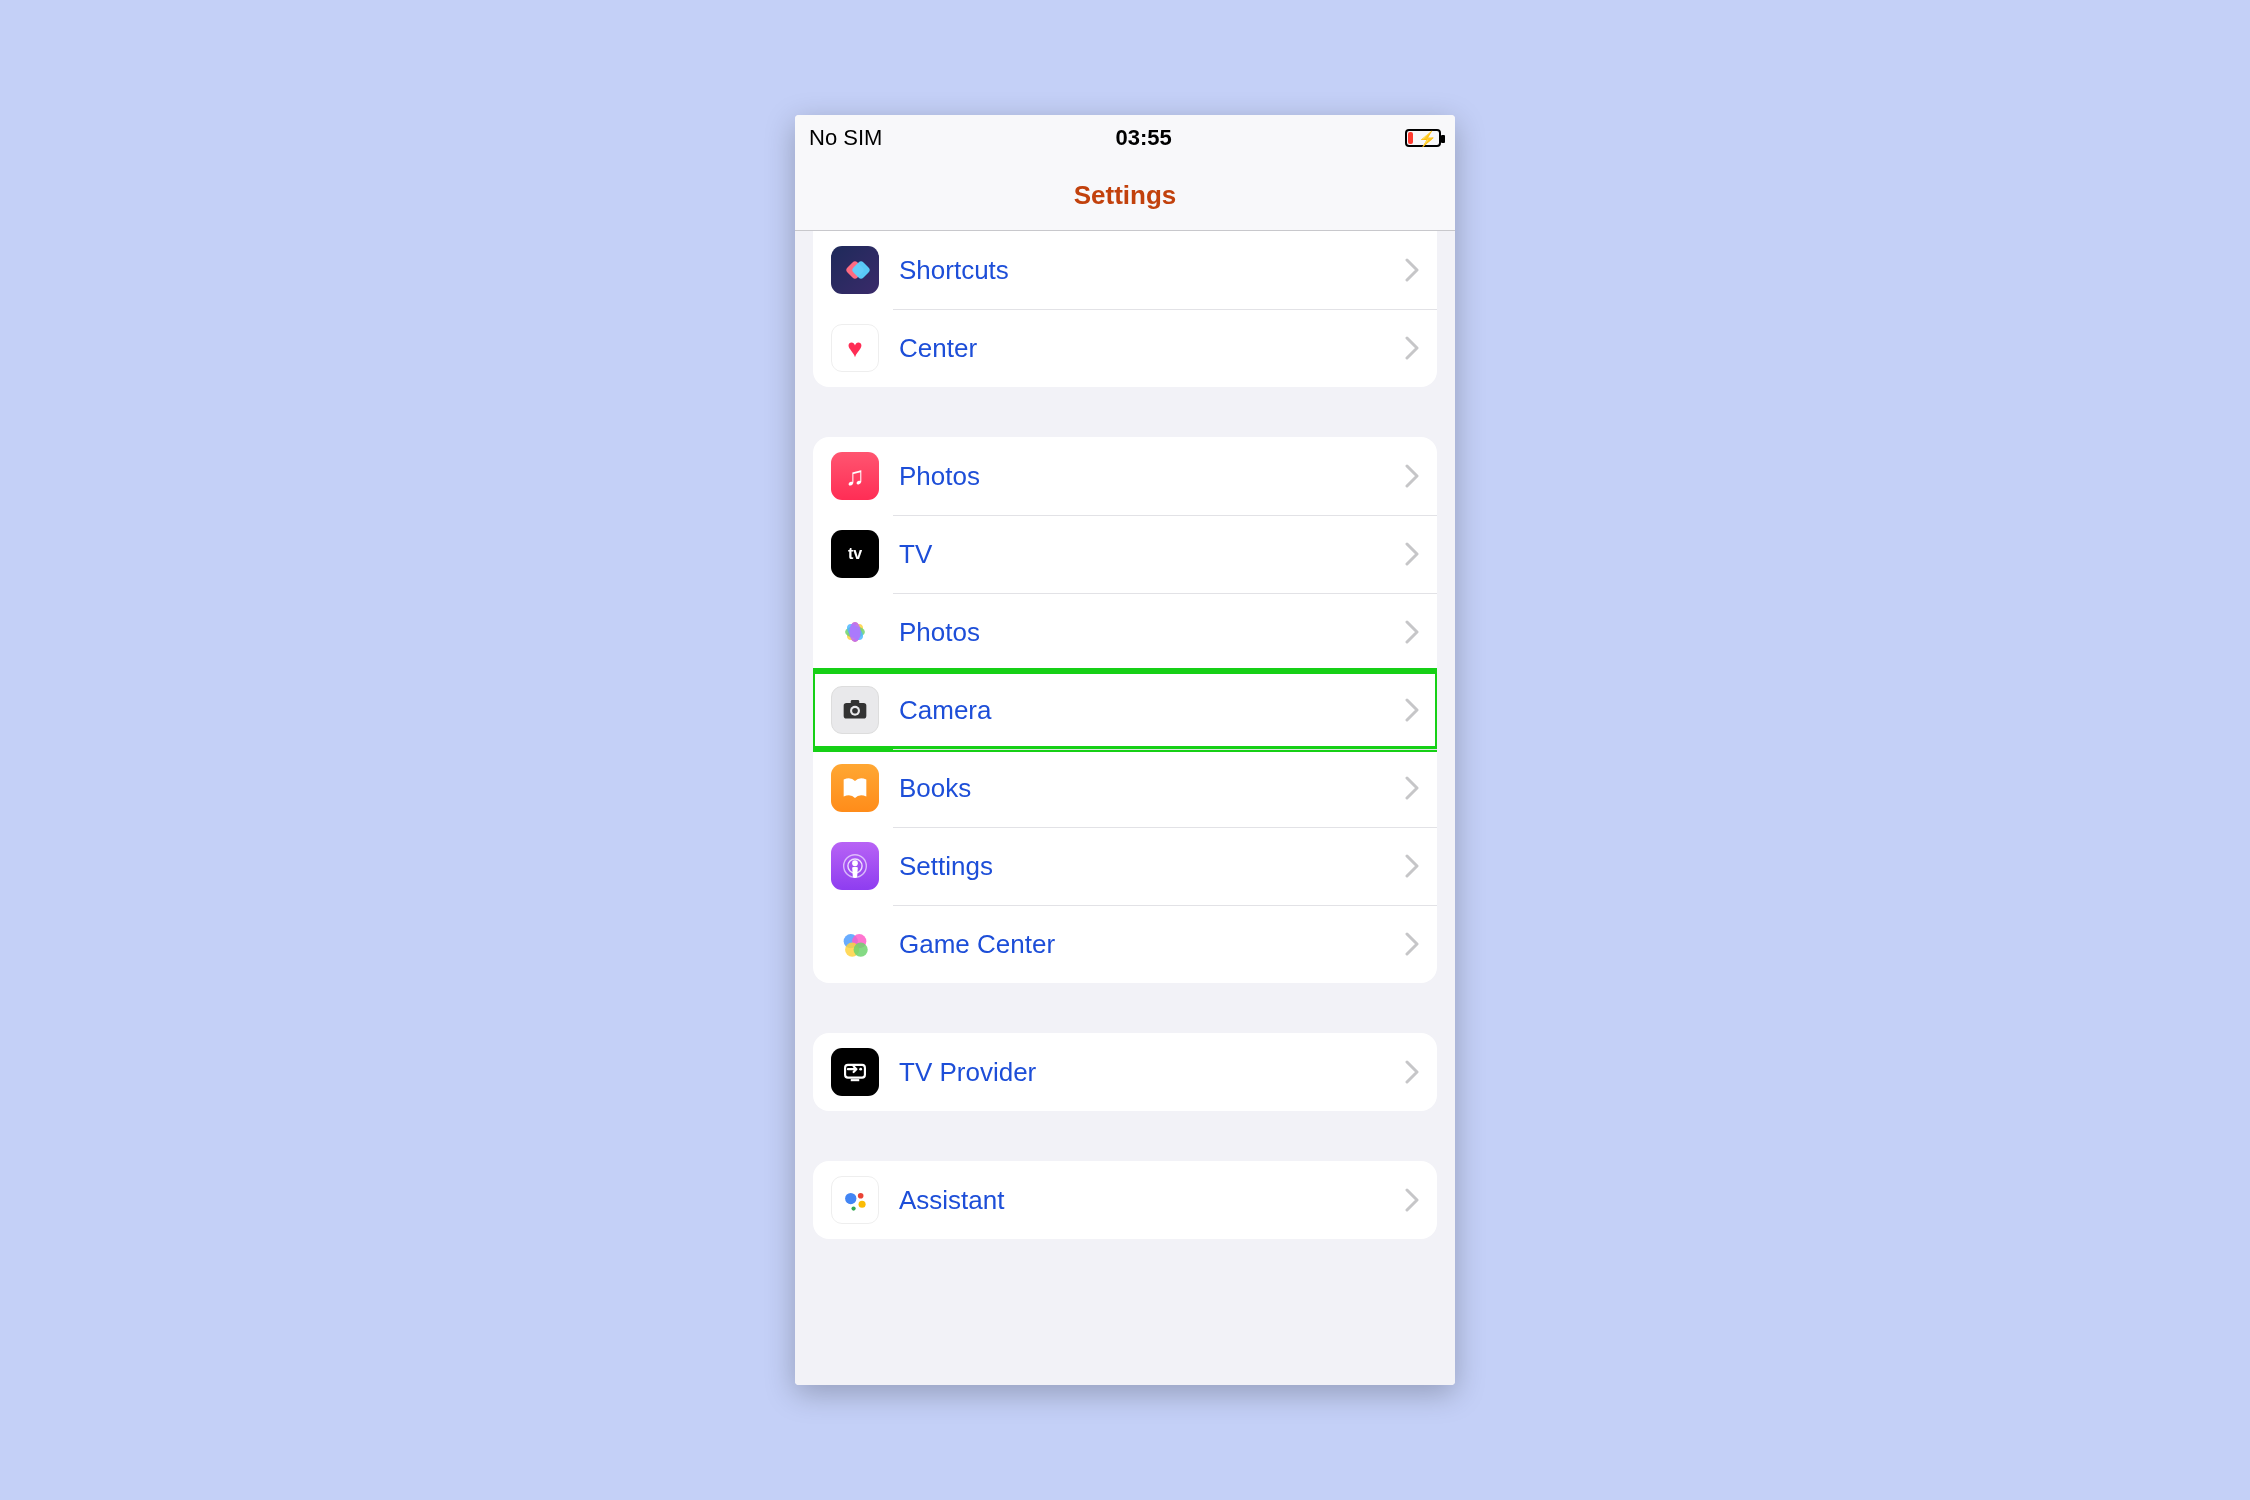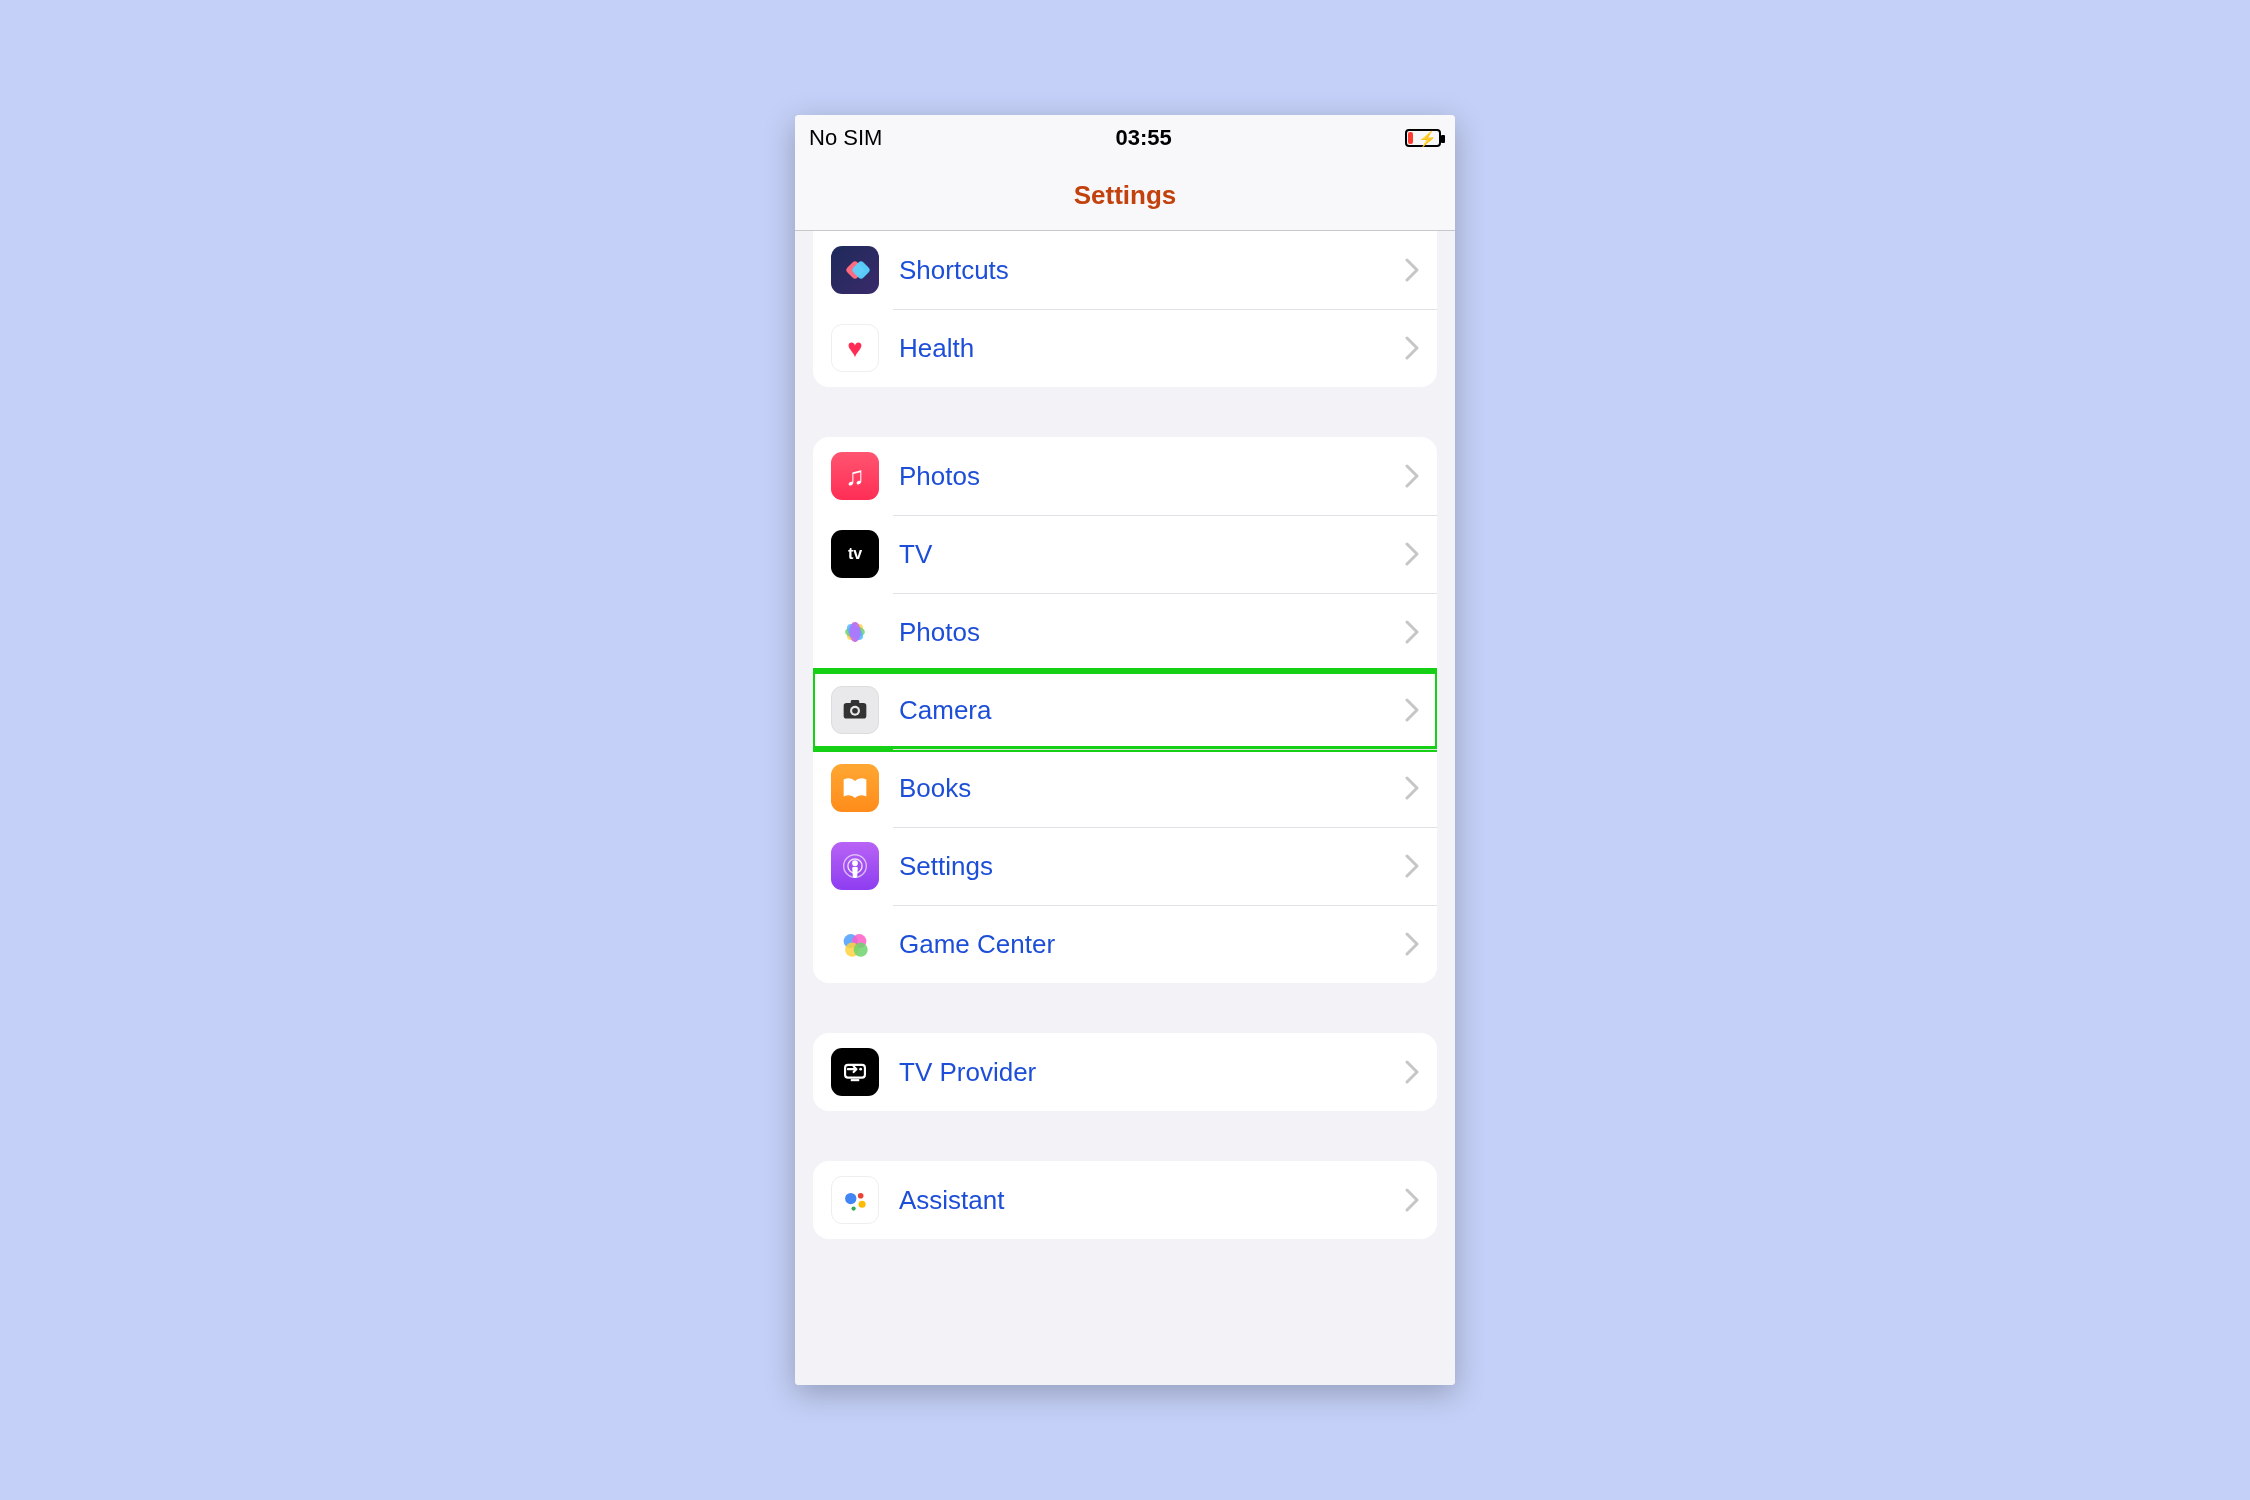--- a/index.html
+++ b/index.html
@@ -152,21 +152,21 @@
         </span>
         <span class="label">Shortcuts</span>
         <span class="chev">
             <svg viewBox="0 0 14 24">
               <path d="M2 2 L12 12 L2 22" fill="none" stroke="currentColor" stroke-width="3" stroke-linecap="round" stroke-linejoin="round"></path>
             </svg>
           </span>
       </div>
       <div class="row">
         <span class="app-icon ic-health">♥</span>
-        <span class="label">Health</span>
+        <span class="label">Center</span>
         <span class="chev">
             <svg viewBox="0 0 14 24">
               <path d="M2 2 L12 12 L2 22" fill="none" stroke="currentColor" stroke-width="3" stroke-linecap="round" stroke-linejoin="round"></path>
             </svg>
           </span>
       </div>
     </div>
 
     <div class="group">
       <div class="row">

